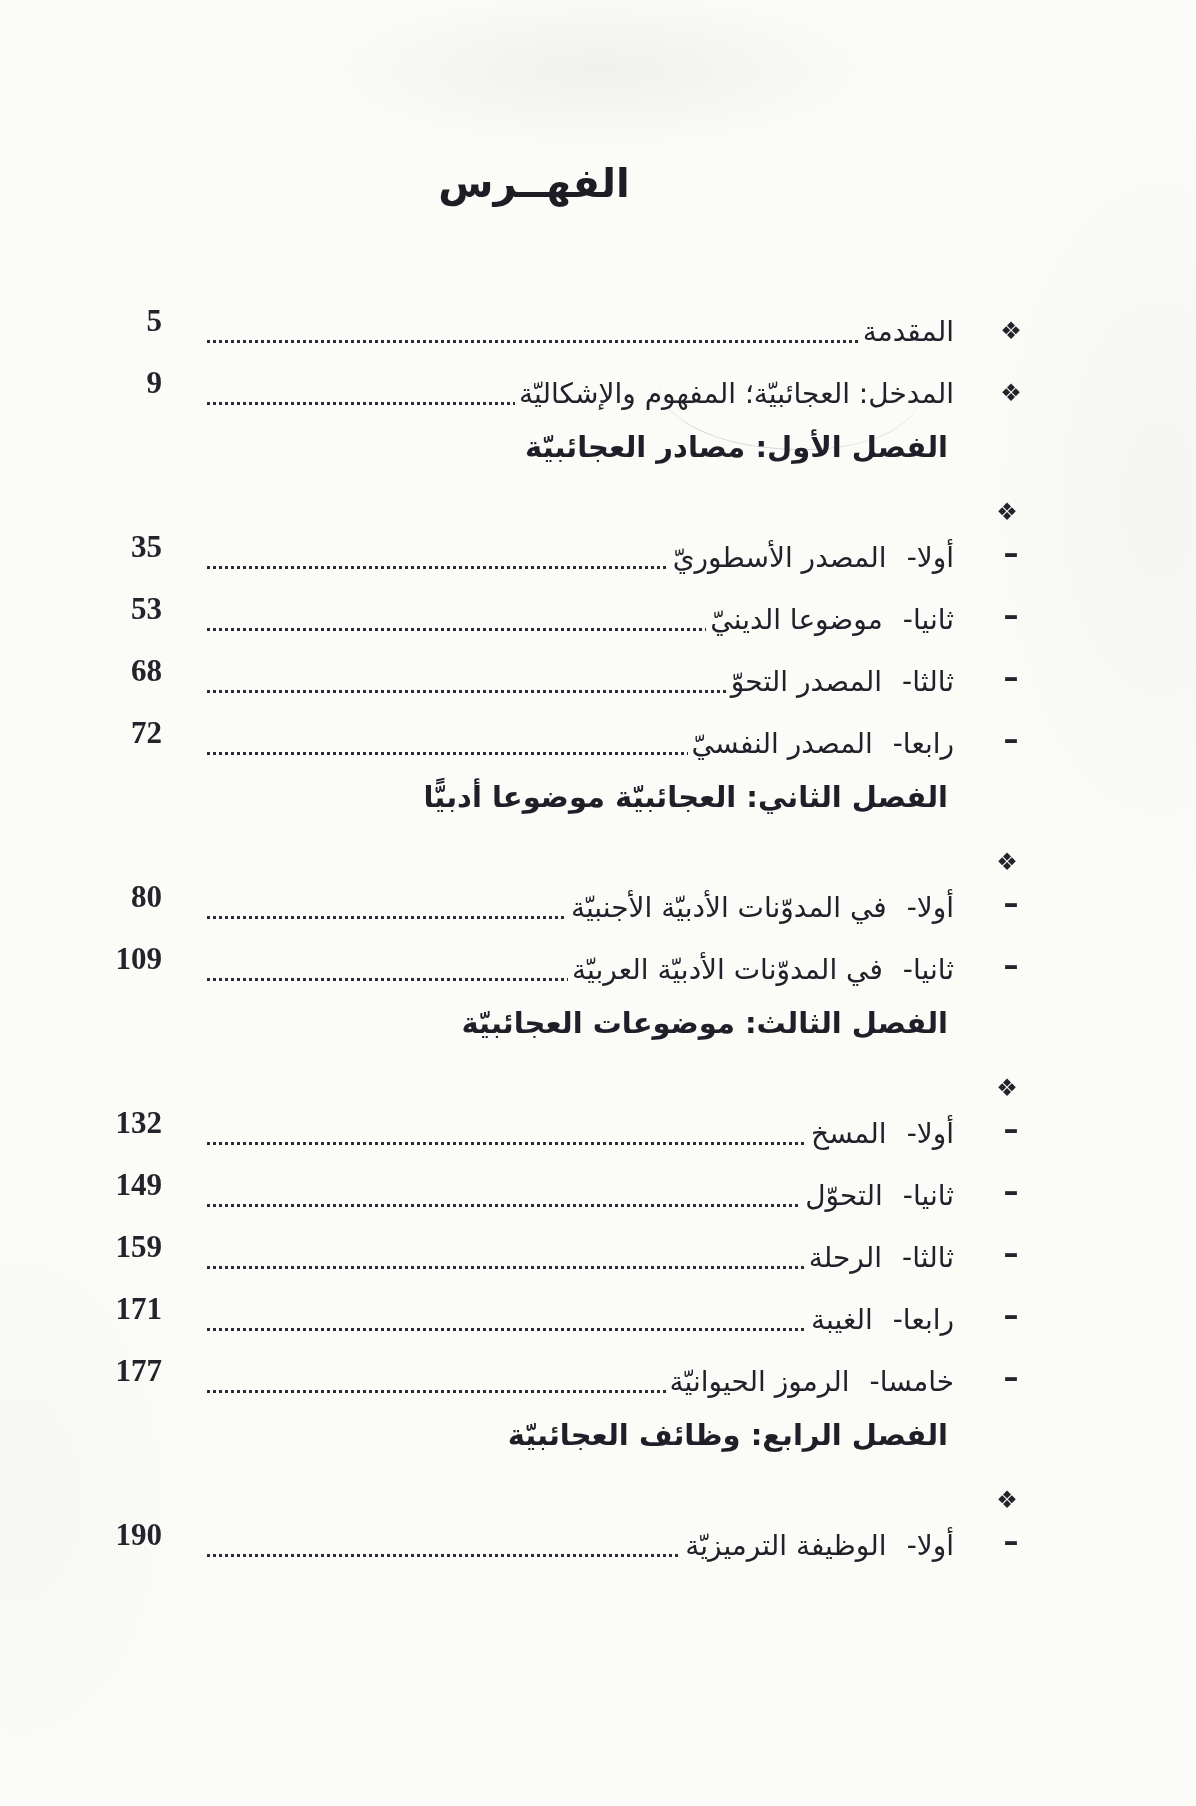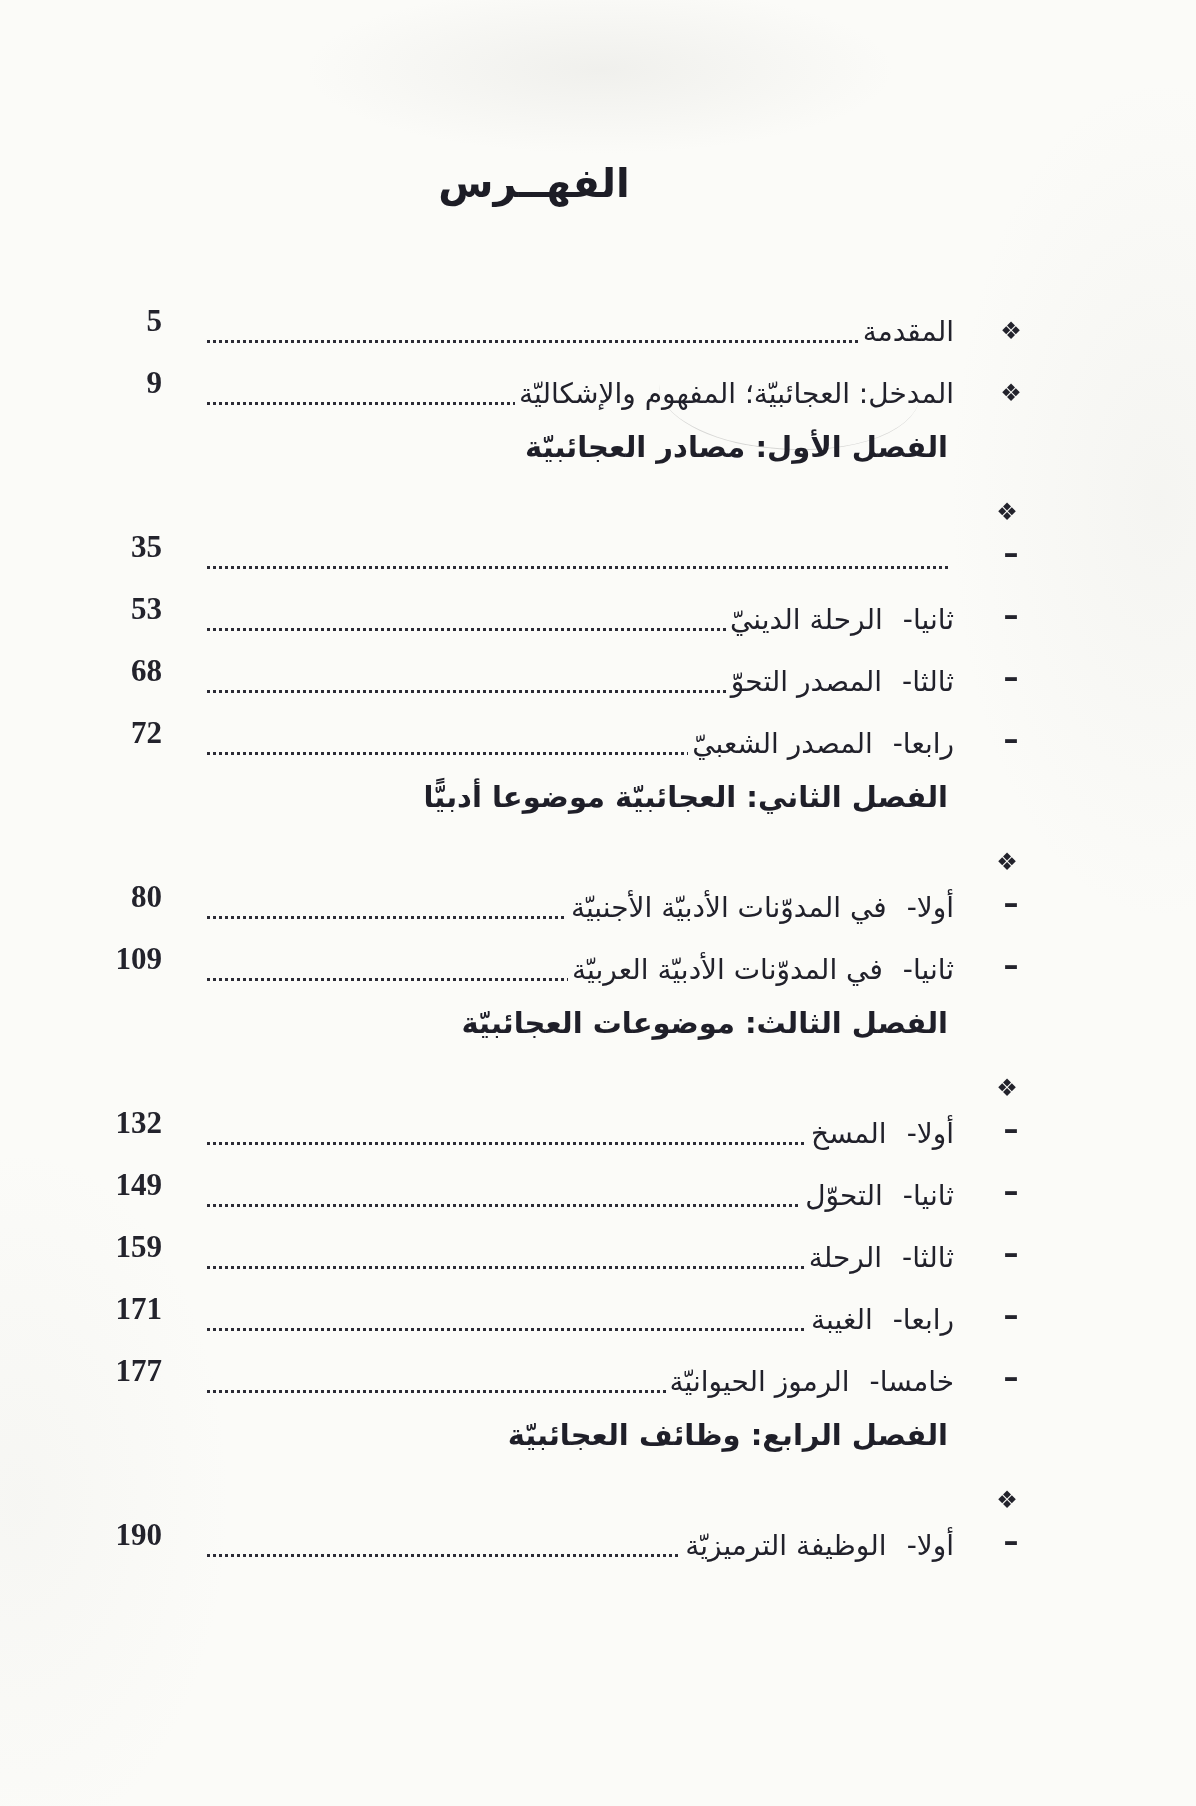--- a/index.html
+++ b/index.html
@@ -144,38 +144,39 @@
         <span class="entry-text"><span>المدخل: العجائبيّة؛ المفهوم والإشكاليّة</span></span>
         <span class="leader"></span>
         <span class="page-num">9</span>
       </div>
       <div class="toc-chapter">
         <span class="chapter-text">الفصل الأول: مصادر العجائبيّة</span>
         <span class="chapter-diamond">❖</span>
       </div>
       <div class="toc-row">
         <span class="bullet dash">–</span>
+        <span class="entry-text"><span class="entry-ordinal">أولا-</span><span>المصدر الأسطوريّ</span></span>
         <span class="leader"></span>
         <span class="page-num">35</span>
       </div>
       <div class="toc-row">
         <span class="bullet dash">–</span>
-        <span class="entry-text"><span class="entry-ordinal">ثانيا-</span><span>الرحلة الدينيّ</span></span>
+        <span class="entry-text"><span class="entry-ordinal">ثانيا-</span><span>موضوعا الدينيّ</span></span>
         <span class="leader"></span>
         <span class="page-num">53</span>
       </div>
       <div class="toc-row">
         <span class="bullet dash">–</span>
         <span class="entry-text"><span class="entry-ordinal">ثالثا-</span><span>المصدر التحوّ</span></span>
         <span class="leader"></span>
         <span class="page-num">68</span>
       </div>
       <div class="toc-row">
         <span class="bullet dash">–</span>
-        <span class="entry-text"><span class="entry-ordinal">رابعا-</span><span>المصدر الشعبيّ</span></span>
+        <span class="entry-text"><span class="entry-ordinal">رابعا-</span><span>المصدر النفسيّ</span></span>
         <span class="leader"></span>
         <span class="page-num">72</span>
       </div>
       <div class="toc-chapter">
         <span class="chapter-text">الفصل الثاني: العجائبيّة موضوعا أدبيًّا</span>
         <span class="chapter-diamond">❖</span>
       </div>
       <div class="toc-row">
         <span class="bullet dash">–</span>
         <span class="entry-text"><span class="entry-ordinal">أولا-</span><span>في المدوّنات الأدبيّة الأجنبيّة</span></span>

